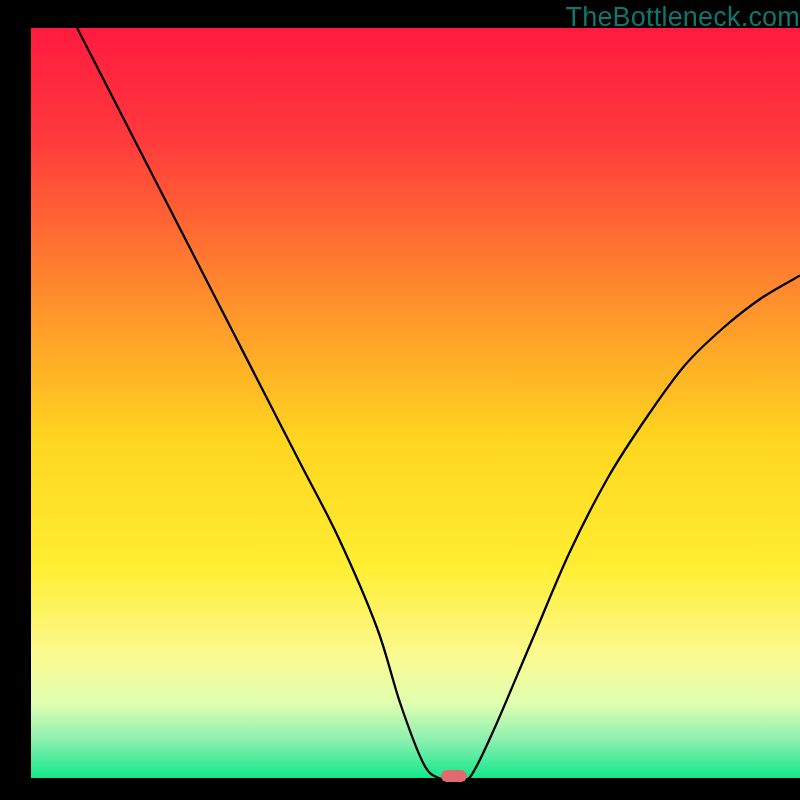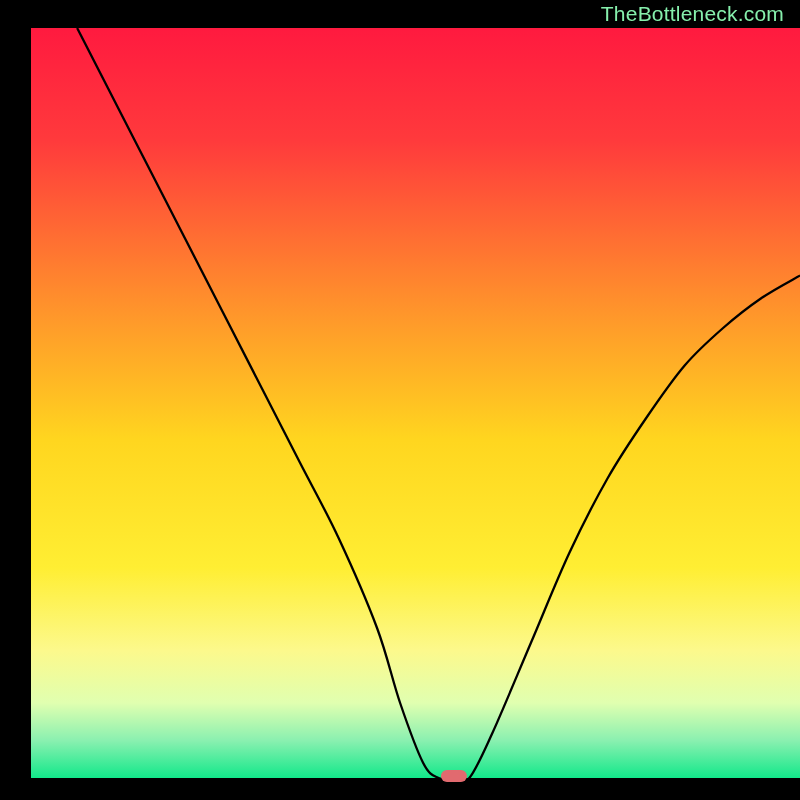--- a/index.html
+++ b/index.html
@@ -13,23 +13,23 @@
   }
   .frame {
     position: relative;
     width: 800px;
     height: 800px;
     background: #000;
   }
   .watermark {
     position: absolute;
     top: 2px;
-    right: 16px;
-    color: #86efac;
-    font-size: 21px;
+    right: 0;
+    color: #0f766e;
+    font-size: 27px;
     font-weight: 500;
     letter-spacing: 0.2px;
     z-index: 5;
   }
   svg {
     position: absolute;
     top: 0;
     left: 0;
   }
 </style>

